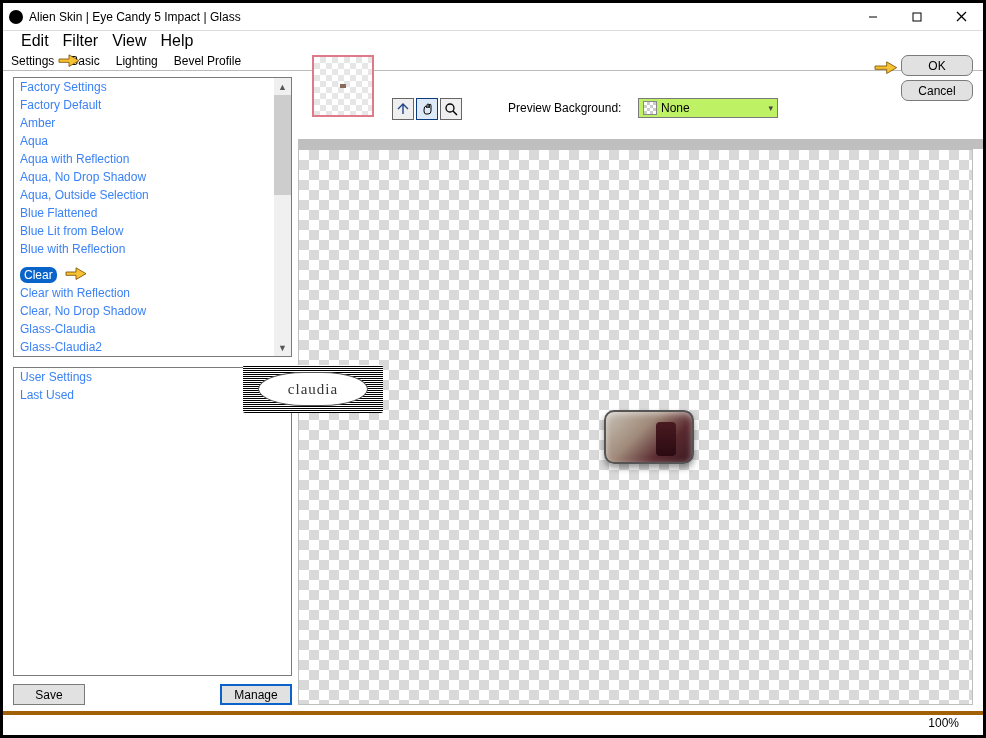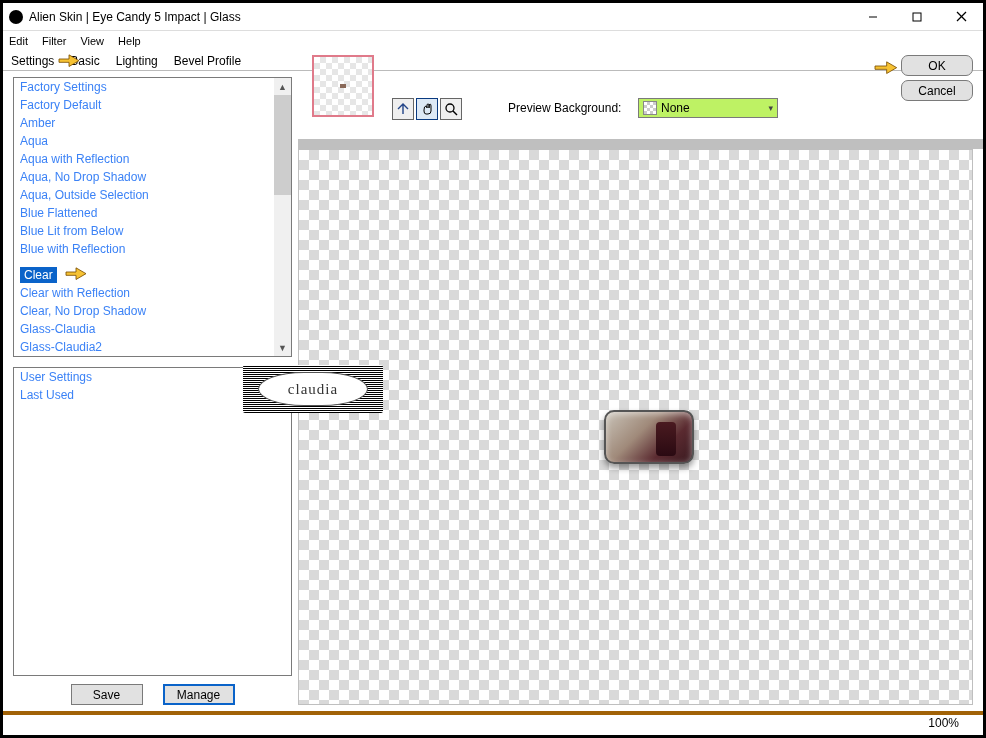--- a/index.html
+++ b/index.html
@@ -38,23 +38,23 @@
     display: flex; align-items: center; justify-content: center;
     font-family: "Segoe UI Symbol", Arial;
     font-size: 12px;
   }
   .win-btn svg { display: block; }
   
   .menubar {
     height: 20px;
     display: flex;
     align-items: center;
-    padding-left: 6px;
+    padding-left: 18px;
     gap: 14px;
-    font-size: 11px;
+    font-size: 16px;
   }
   .menubar span { cursor: default; }
   
   .tabbar {
     height: 20px;
     display: flex;
     align-items: flex-end;
     padding-left: 6px;
     gap: 12px;
     border-bottom: 1px solid #bbb;
@@ -124,25 +124,26 @@
     color: #3b82f6;
     white-space: nowrap;
     line-height: 16px;
   }
   .list-item.selected {
     background: #0a63c9;
     color: #fff;
     display: inline-block;
     padding: 0 4px;
     margin-left: 3px;
+    border-radius: 7px;
   }
   .clear-row { padding: 1px 3px; position: relative; }
   .button-row {
     display: flex;
-    justify-content: center;
+    justify-content: space-between;
     padding-top: 8px;
     gap: 20px;
   }
   .btn {
     min-width: 72px;
     height: 21px;
     border: 1px solid #7a7a7a;
     background: #e1e1e1;
     font-size: 12px;
     display: inline-flex;

